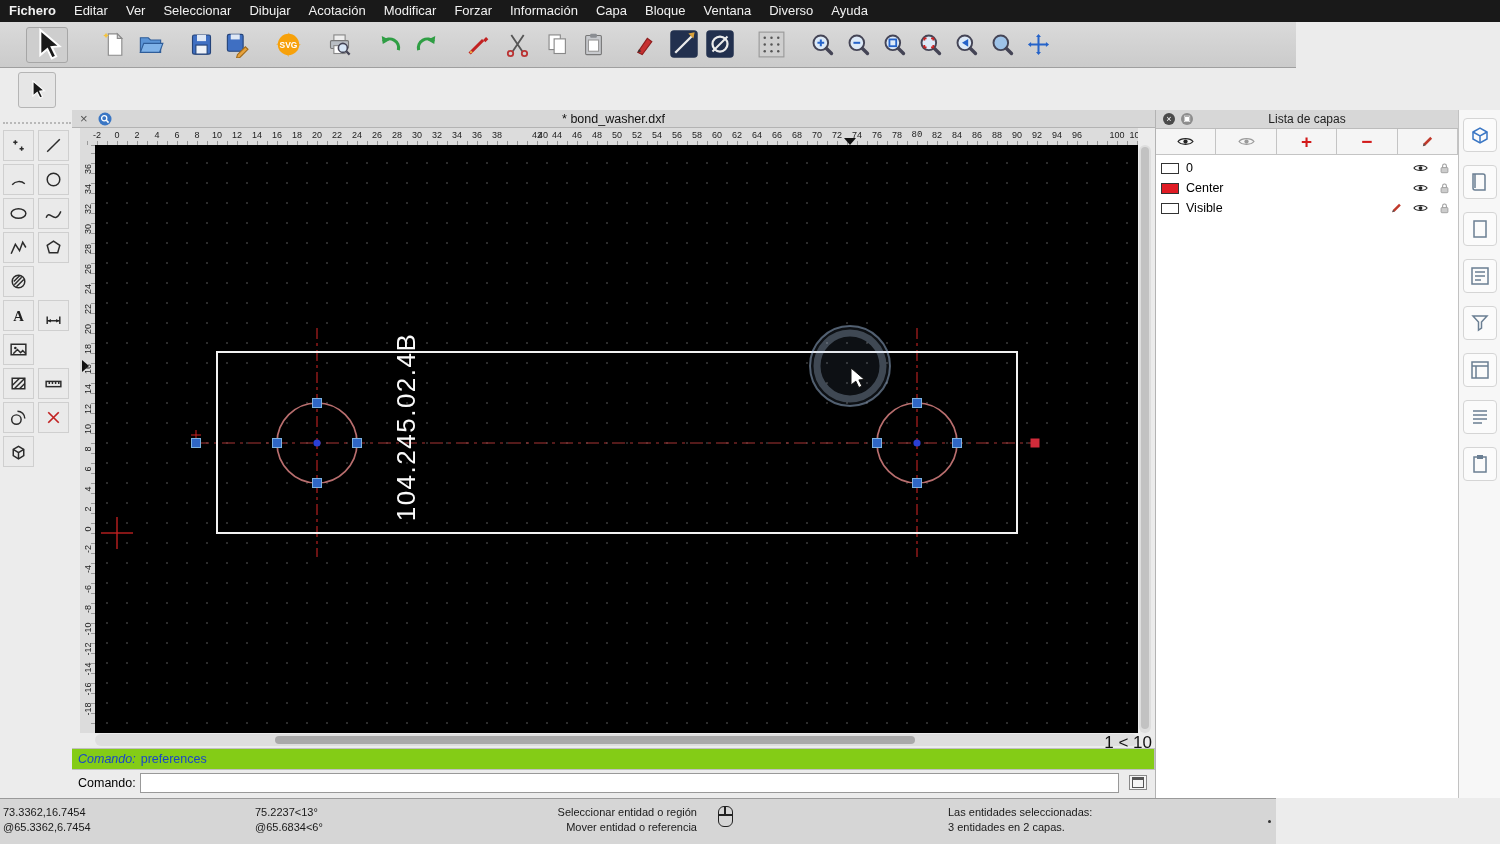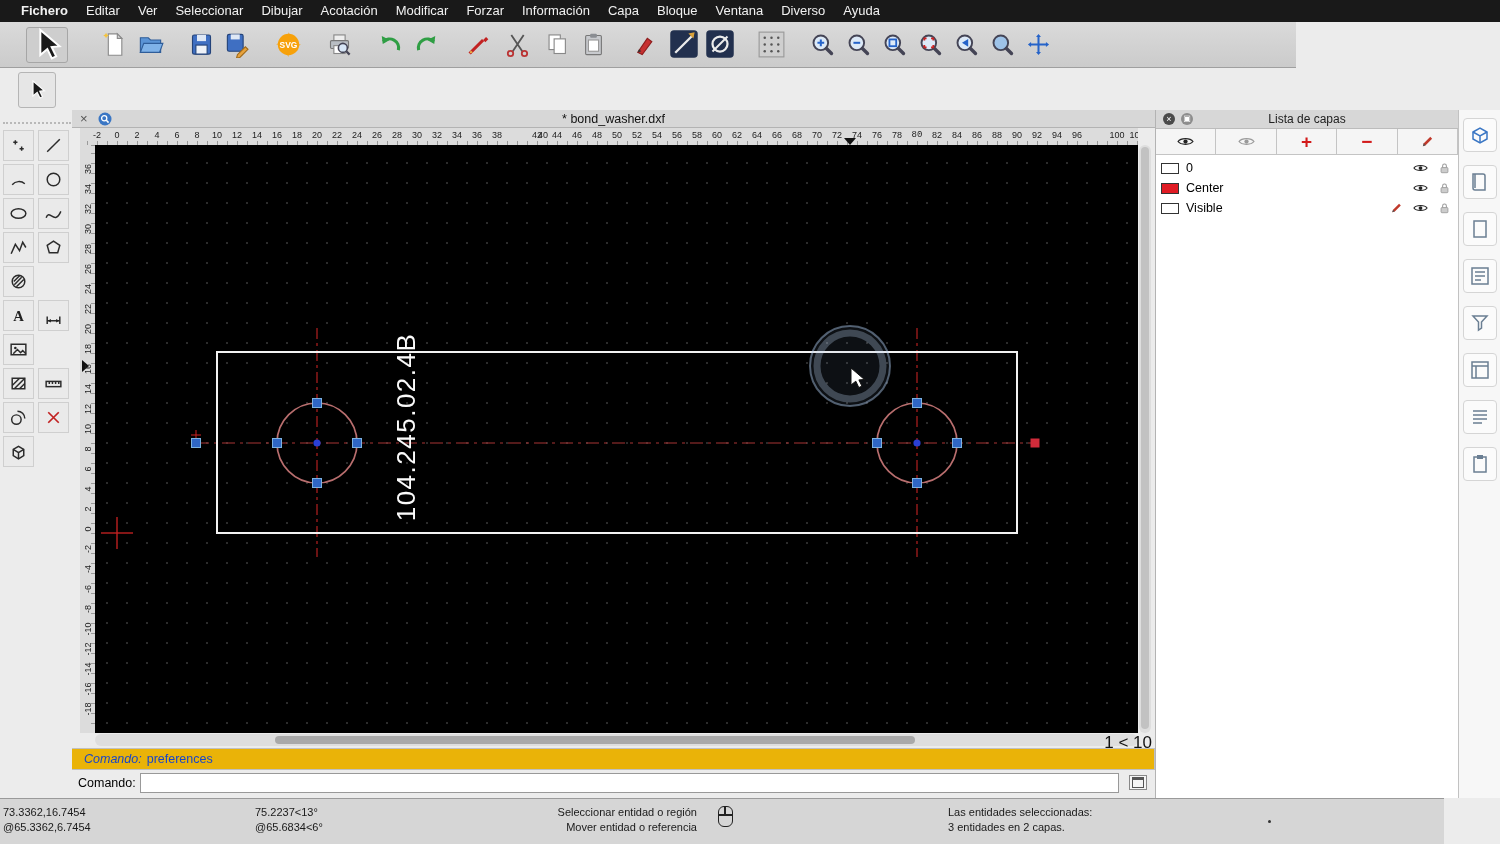--- a/index.html
+++ b/index.html
@@ -1,20 +1,20 @@
 <!DOCTYPE html>
 <html><head>
 <meta charset="utf-8">
 <style>
   html,body{margin:0;padding:0;}
   body{width:1500px;height:844px;position:relative;overflow:hidden;background:#ececec;
        font-family:"Liberation Sans",sans-serif;}
   
   #menubar{position:absolute;left:0;top:0;width:1500px;height:22px;background:#191919;
-           display:flex;align-items:center;padding-left:12px;box-sizing:border-box;z-index:30;}
+           display:flex;align-items:center;box-sizing:border-box;z-index:30;}
   .menu-item{color:#f1f1f1;font-size:13px;padding:0 9px;line-height:22px;white-space:nowrap;}
   .menu-item.first{font-weight:bold;}
   
   #toolbar{position:absolute;left:0;top:22px;width:1296px;height:46px;
            background:linear-gradient(#dadada,#cbcbcb);border-bottom:1px solid #9f9f9f;box-sizing:border-box;}
   .tb-well{position:absolute;left:26px;top:5px;width:40px;height:34px;border:1px solid #a6a6a6;border-radius:3px;
            background:#cecece;display:flex;align-items:center;justify-content:center;}
   #tb-icons{position:absolute;left:96px;top:5px;display:flex;align-items:center;height:34px;}
   .tb{width:36px;height:34px;border:none;background:transparent;display:flex;align-items:center;
       justify-content:center;padding:0;}
@@ -87,35 +87,35 @@
   
   #dock{position:absolute;left:1458px;top:110px;width:42px;height:688px;background:#f7f7f7;
         border-left:1px solid #c2c2c2;box-sizing:border-box;display:flex;flex-direction:column;
         align-items:center;padding-top:8px;}
   .dock-btn{width:34px;height:34px;border:1px solid #d5d5d5;border-radius:4px;background:#fbfbfb;
             margin-bottom:13px;display:flex;align-items:center;justify-content:center;padding:0;}
   .dock-btn svg{width:24px;height:24px;}
   .dstroke{fill:none;stroke:#6b7f93;stroke-width:1.5;}
   .dstroke-b{fill:none;stroke:#3a76c4;stroke-width:1.5;}
   
-  #cmd-history{position:absolute;left:72px;top:748px;width:1083px;height:22px;background:#eab308;
+  #cmd-history{position:absolute;left:72px;top:748px;width:1083px;height:22px;background:#84cc16;
                border:1px solid #c0c0c0;border-left:none;box-sizing:border-box;font-size:12.5px;
-               line-height:20px;padding-left:12px;}
+               line-height:20px;padding-left:6px;}
   #cmd-history .clabel{color:#1a46c8;font-style:italic;}
   #cmd-history .cval{color:#1a46c8;margin-left:5px;}
   #cmd-row{position:absolute;left:72px;top:770px;width:1083px;height:28px;background:#ececec;
            box-sizing:border-box;}
   #cmd-label{position:absolute;left:6px;top:6px;font-size:12.5px;color:#000;}
   #cmd-input{position:absolute;left:68px;top:3px;width:1050px;height:20px;box-sizing:border-box;
              width:calc(100% - 104px);border:1px solid #999;background:#fff;font-size:12px;padding:0 4px;}
   #cmd-toggle{position:absolute;right:8px;top:5px;width:18px;height:15px;border:1px solid #888;
               background:#f5f5f5;padding:0;display:flex;align-items:center;justify-content:center;}
   #cmd-toggle span{display:block;width:10px;height:7px;border:1px solid #555;border-top:3px solid #555;}
   
-  #statusbar{position:absolute;left:0;top:798px;width:1444px;height:46px;background:#d6d6d6;
+  #statusbar{position:absolute;left:0;top:798px;width:1276px;height:46px;background:#d6d6d6;
              border-top:1px solid #9a9a9a;box-sizing:border-box;font-size:11px;color:#1a1a1a;}
   .sb-col{position:absolute;top:6px;line-height:15px;white-space:nowrap;}
   #sb-hint{text-align:right;width:235px;left:462px;}
   #sb-mouse{position:absolute;left:718px;top:7px;width:13px;height:19px;border:1.5px solid #222;
             border-radius:6px;}
   #sb-mouse:before{content:"";position:absolute;left:5px;top:0;width:1.5px;height:7px;background:#222;}
   #sb-mouse:after{content:"";position:absolute;left:0;right:0;top:7px;height:1.5px;background:#222;}
   #sb-dot{position:absolute;left:1268px;top:21px;width:3px;height:3px;background:#333;border-radius:50%;}
 </style>
 </head>

